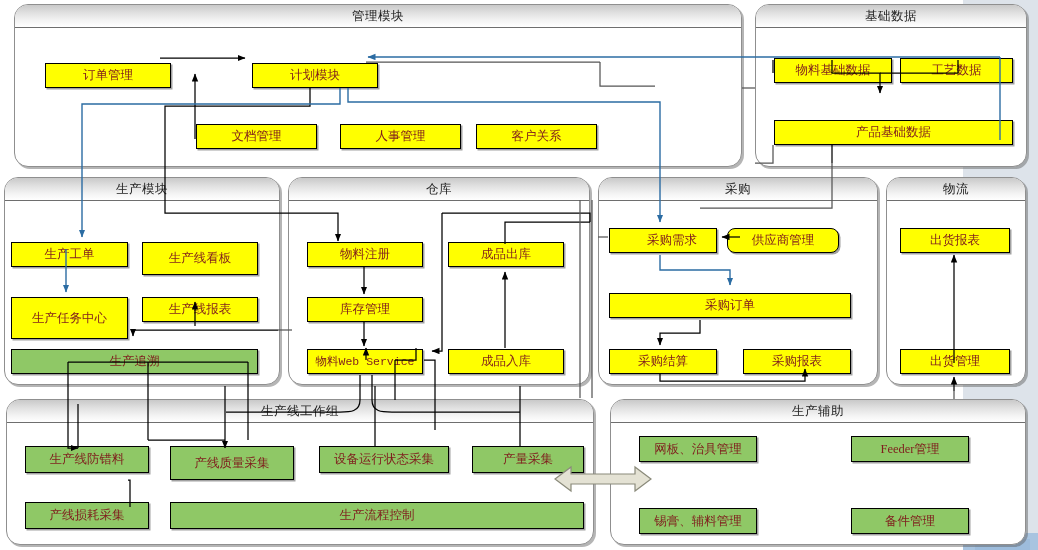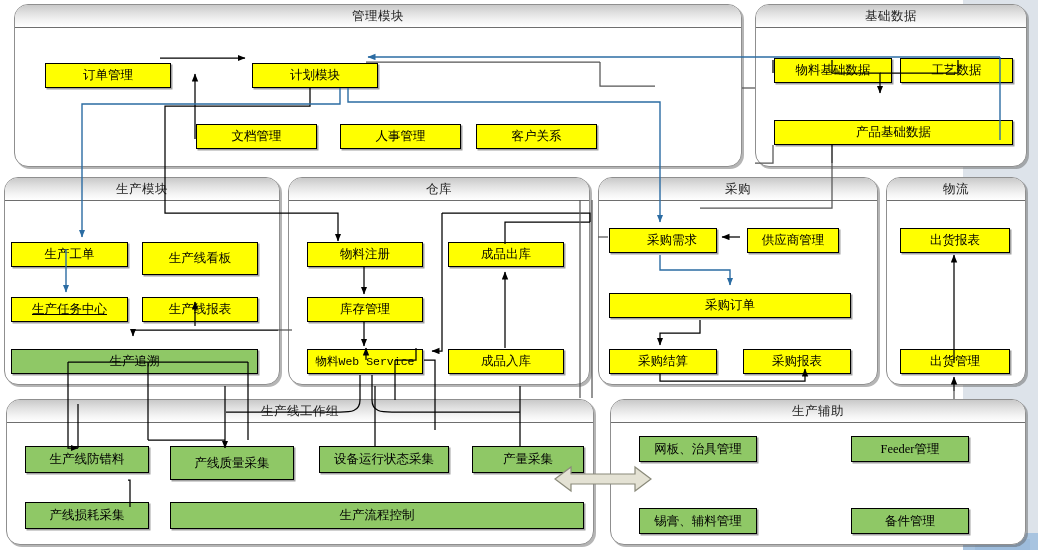--- a/index.html
+++ b/index.html
@@ -23,21 +23,21 @@
          border-top-left-radius:13px;border-top-right-radius:13px;
          background:linear-gradient(to bottom,#c9c9c9 0%,#e0e0e0 35%,#f3f3f3 70%,#ffffff 100%);
          border-bottom:1px solid #6e6e6e;
          display:flex;align-items:center;justify-content:center;}
   .panel-hd span{font-size:12.5px;color:#222;letter-spacing:.5px;}
   .panel-body{position:absolute;left:0;right:0;top:22px;bottom:0;}
 
   
   .node{position:absolute;box-sizing:border-box;border:1px solid #000;
         display:flex;align-items:center;justify-content:center;
-        font-size:12.5px;color:#000000;line-height:1;
+        font-size:12.5px;color:#7f1d1d;line-height:1;
         box-shadow:1.5px 1.5px 0 rgba(70,70,70,.5);}
   .node.yellow{background:#ffff00;}
   .node.green{background:#8fc866;}
   .node.mono{font-family:"Liberation Mono","DejaVu Sans Mono",monospace;font-size:11.5px;}
 
   
   #wires{position:absolute;left:0;top:0;width:1038px;height:550px;pointer-events:none;}
 
   
   .bigarrow{position:absolute;left:553px;top:462px;width:100px;height:34px;}
@@ -75,21 +75,21 @@
     </div>
   </div>
 
   <div class="panel" style="left:4px;top:177px;width:276px;height:208px;">
     <div class="panel-hd">
       <span>生产模块</span>
     </div>
     <div class="panel-body">
       <div class="node yellow" style="left:6px;top:42px;width:117px;height:25px;">生产工单</div>
       <div class="node yellow" style="left:137px;top:42px;width:116px;height:33px;">生产线看板</div>
-      <div class="node yellow" style="left:6px;top:97px;width:117px;height:25px;text-decoration:underline;">生产任务中心</div>
+      <div class="node yellow" style="left:6px;top:97px;width:117px;height:42px;">生产任务中心</div>
       <div class="node yellow" style="left:137px;top:97px;width:116px;height:25px;">生产线报表</div>
       <div class="node green" style="left:6px;top:149px;width:247px;height:25px;">生产追溯</div>
     </div>
   </div>
 
   <div class="panel" style="left:288px;top:177px;width:302px;height:208px;">
     <div class="panel-hd">
       <span>仓库</span>
     </div>
     <div class="panel-body">
@@ -100,21 +100,21 @@
       <div class="node yellow" style="left:159px;top:149px;width:116px;height:25px;">成品入库</div>
     </div>
   </div>
 
   <div class="panel" style="left:598px;top:177px;width:280px;height:208px;">
     <div class="panel-hd">
       <span>采购</span>
     </div>
     <div class="panel-body">
       <div class="node yellow" style="left:10px;top:28px;width:108px;height:25px;padding-left:18px;">采购需求</div>
-      <div class="node yellow" style="left:148px;top:28px;width:92px;height:25px;">供应商管理</div>
+      <div class="node yellow" style="left:128px;top:28px;width:112px;height:25px;border-radius:8px;">供应商管理</div>
       <div class="node yellow" style="left:10px;top:93px;width:242px;height:25px;">采购订单</div>
       <div class="node yellow" style="left:10px;top:149px;width:108px;height:25px;">采购结算</div>
       <div class="node yellow" style="left:144px;top:149px;width:108px;height:25px;">采购报表</div>
     </div>
   </div>
 
   <div class="panel" style="left:886px;top:177px;width:140px;height:208px;">
     <div class="panel-hd">
       <span>物流</span>
     </div>

